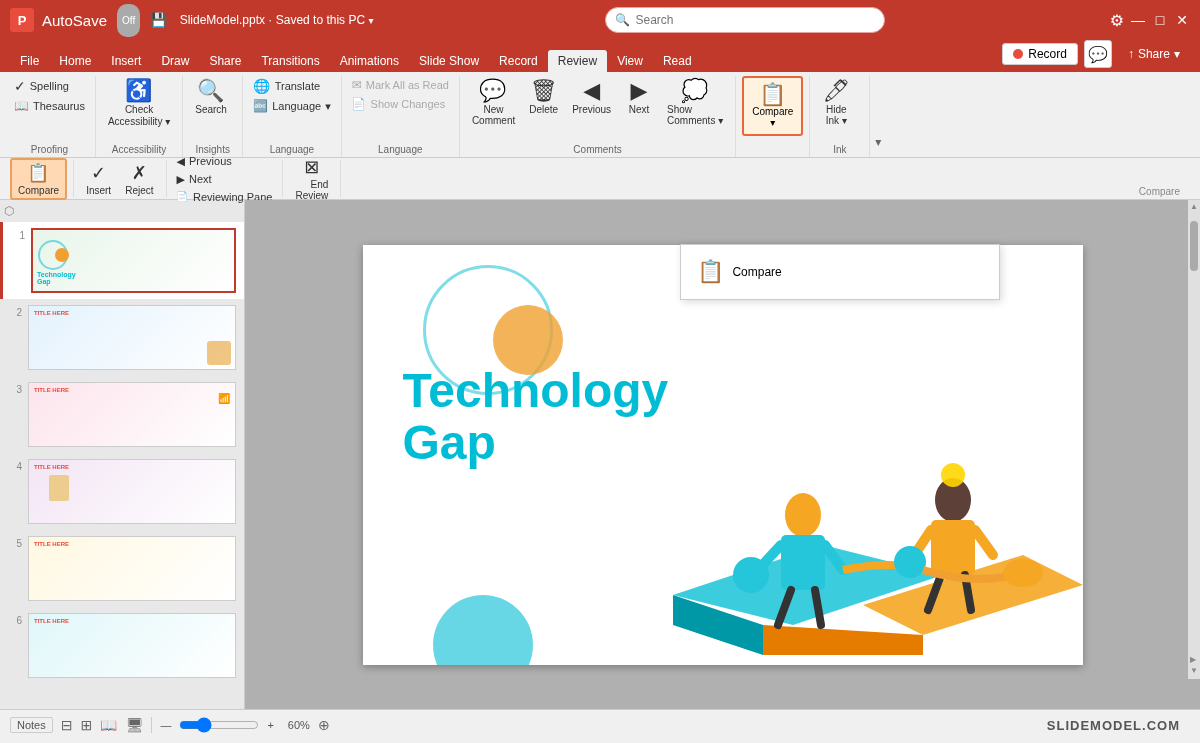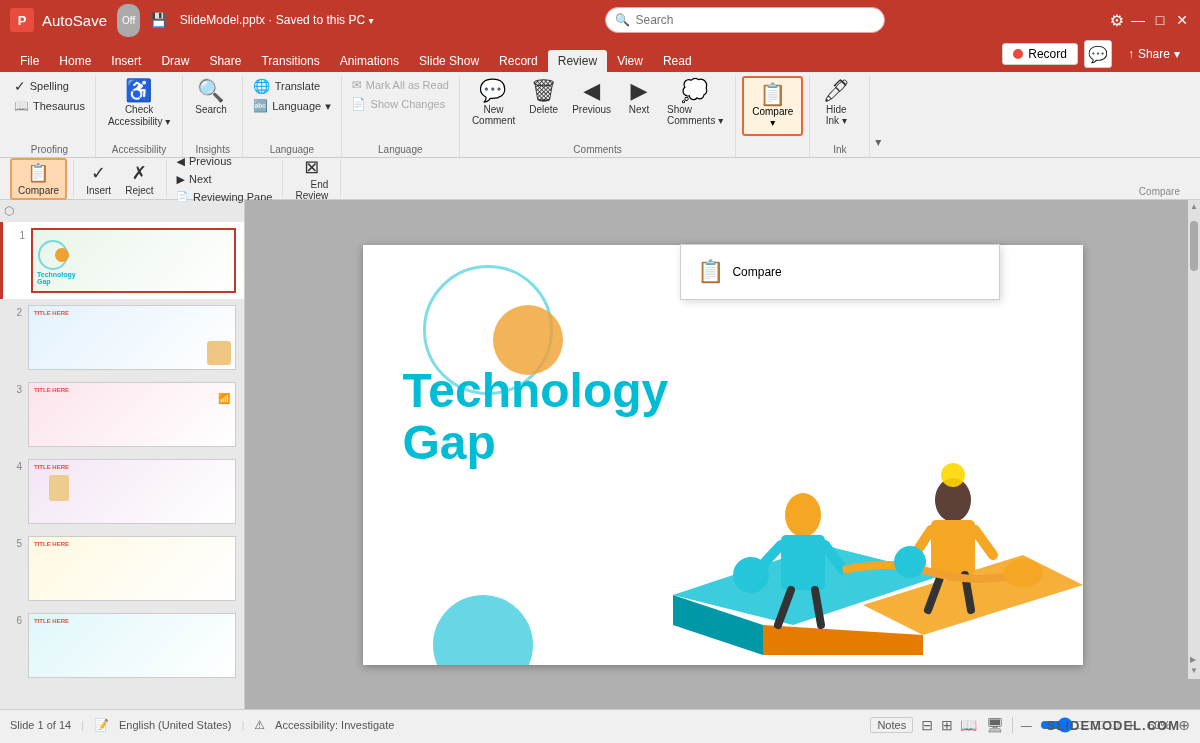--- a/index.html
+++ b/index.html
@@ -607,29 +607,20 @@
       <div style="width:8px; height:50px; background:#aaa; border-radius:4px; margin-top:10px; cursor:pointer;"></div>
       <div style="margin-top:auto; display:flex; flex-direction:column; gap:2px; padding-bottom:4px;">
         <span style="font-size:8px; color:#888; cursor:pointer;">▶</span>
         <span style="font-size:8px; color:#888; cursor:pointer;">▼</span>
       </div>
     </div>
   </div>
 </div>
 
 <div class="status-bar">
-  <div class="status-left">
-    <span>Slide 1 of 14</span>
-    <span style="color:#ccc;">|</span>
-    <span style="font-size:12px;">📝</span>
-    <span>English (United States)</span>
-    <span style="color:#ccc;">|</span>
-    <span style="font-size:12px;">⚠</span>
-    <span>Accessibility: Investigate</span>
-  </div>
   <div class="status-right">
     <span style="cursor:pointer; border:1px solid #ccc; padding:1px 6px; border-radius:2px;">Notes</span>
     <span class="status-icon">⊟</span>
     <span class="status-icon">⊞</span>
     <span class="status-icon">📖</span>
     <span class="status-icon">🖥</span>
     <div class="status-divider"></div>
     <span style="cursor:pointer;">—</span>
     <input type="range" min="10" max="200" value="60" class="zoom-slider" style="">
     <span style="cursor:pointer;">+</span>

